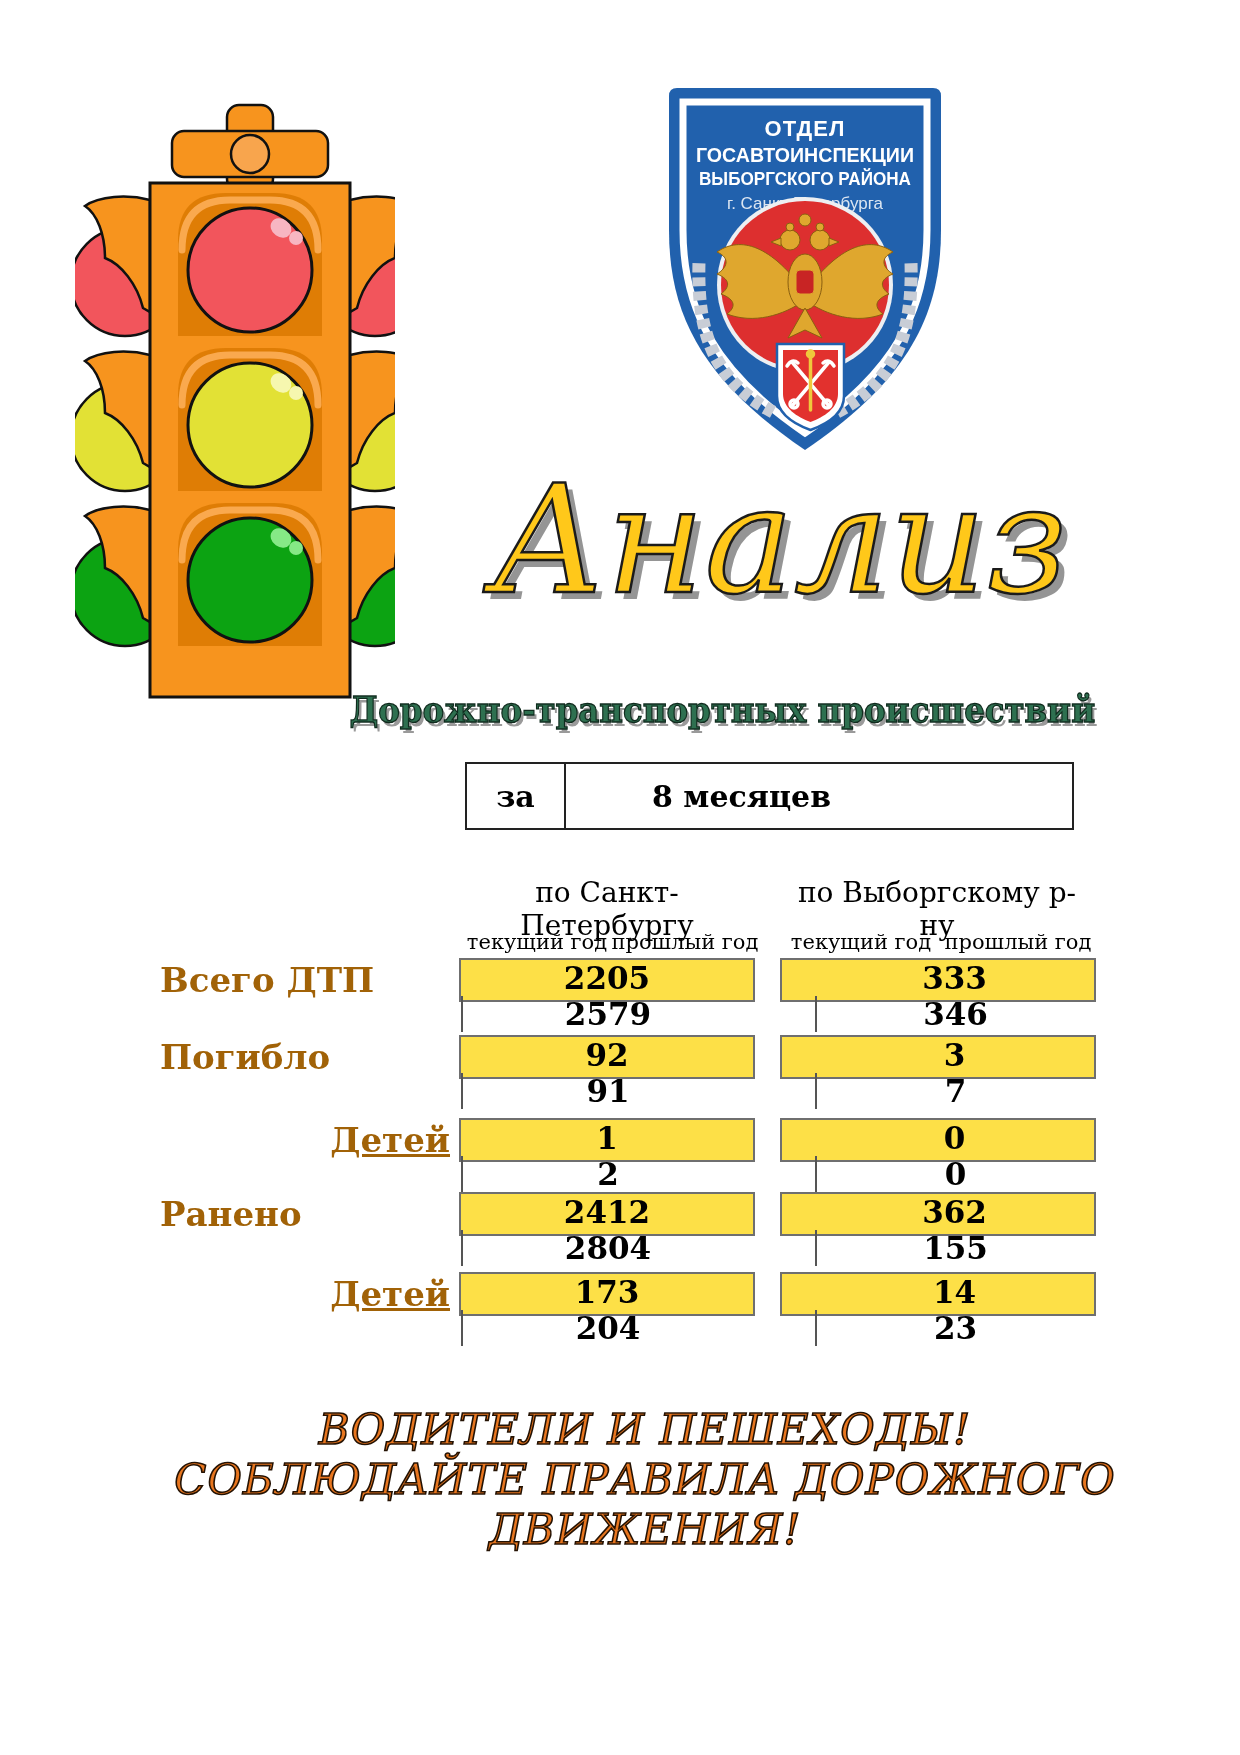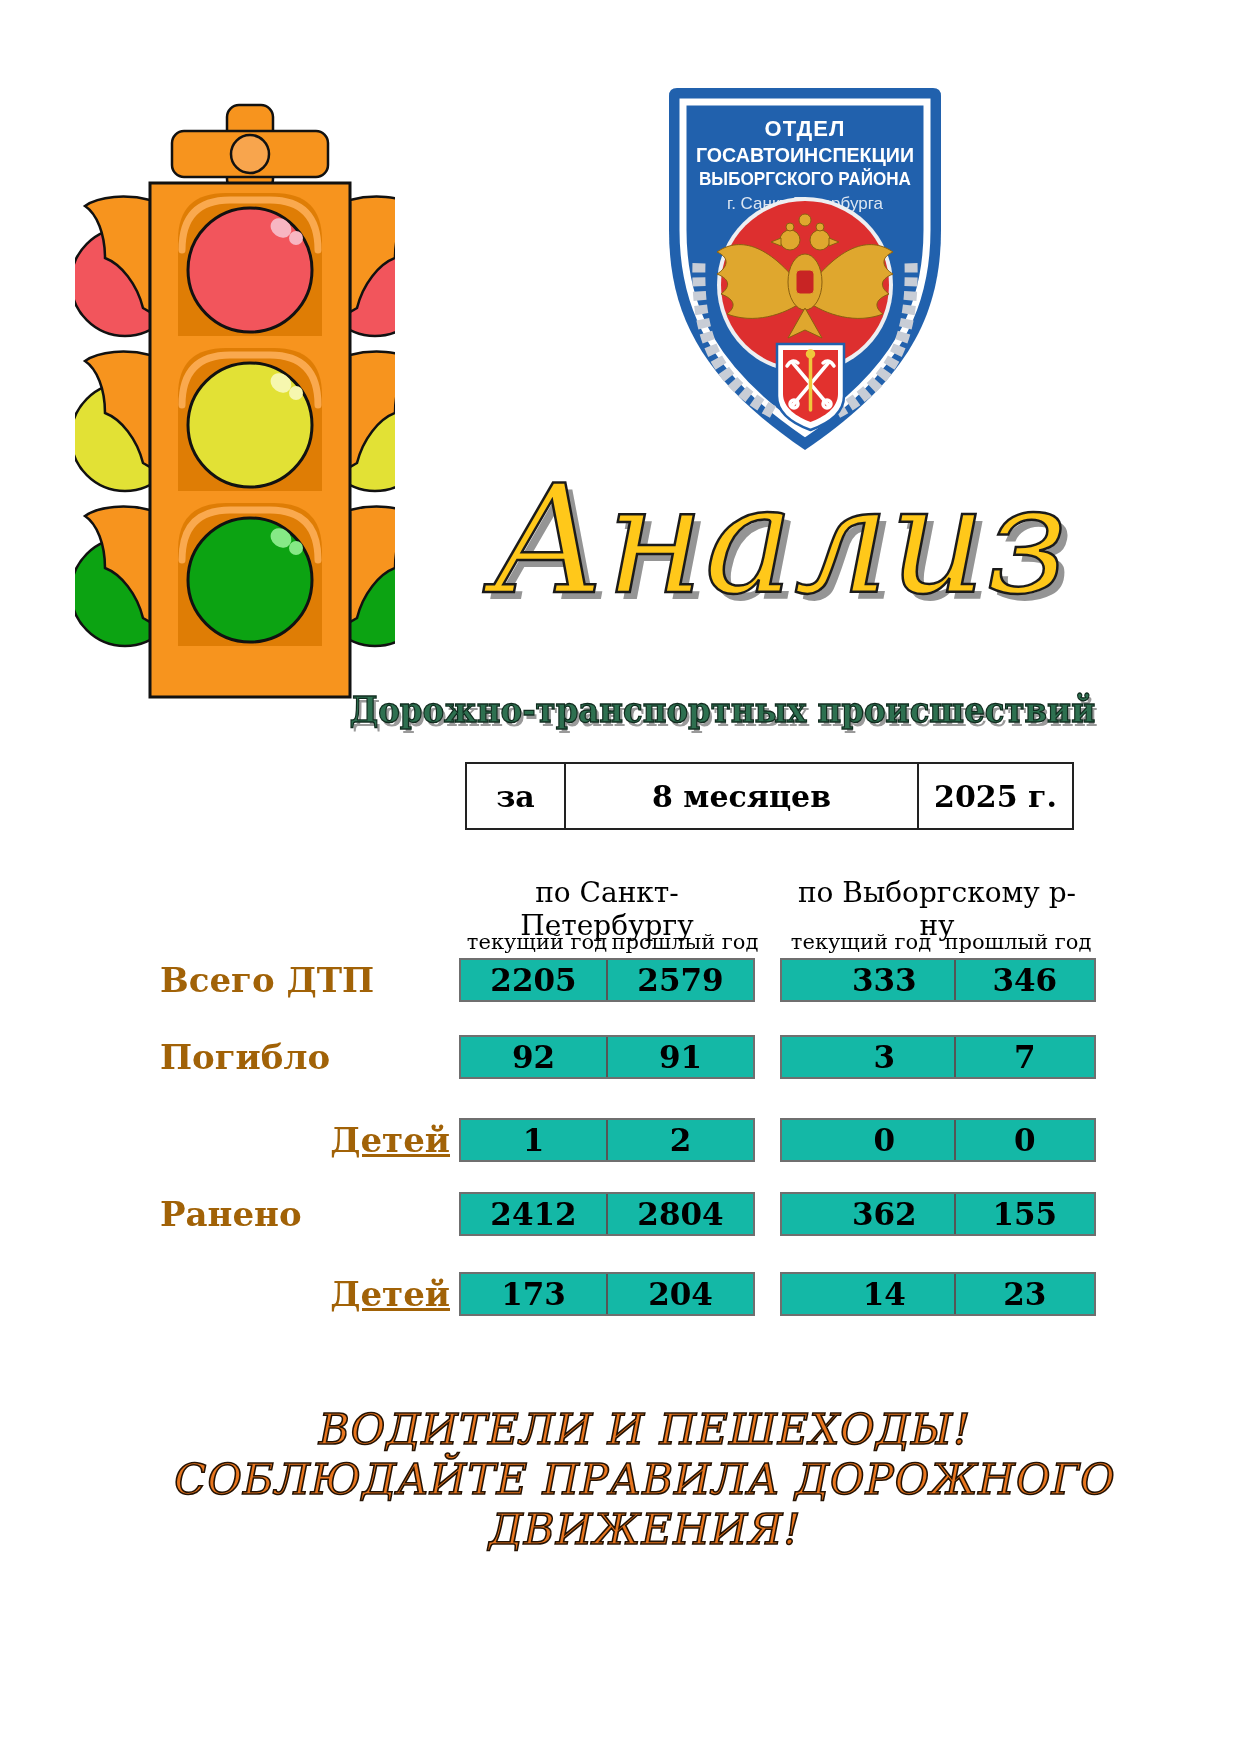--- a/index.html
+++ b/index.html
@@ -30,21 +30,21 @@
   .region-header{position:absolute;top:876px;height:30px;text-align:center;
     font-size:28px;color:#000000;}
   .rh1{left:457px;width:300px;} .rh2{left:787px;width:300px;}
   .year-label{position:absolute;top:930px;height:26px;text-align:center;
     font-size:21px;color:#000;}
   .yl{width:150px;}
   .row-label{position:absolute;height:44px;line-height:44px;
     font-weight:bold;font-size:34px;color:#a16207;left:160px;width:290px;}
   .row-label.indent{text-align:right;text-decoration:underline;}
   .stat-group{position:absolute;height:44px;display:flex;
-    border:2px solid #6f6f6f;box-sizing:border-box;background:#14b8a6;}
+    border:2px solid #6f6f6f;box-sizing:border-box;background:#fde047;flex-direction:column;}
   .g1{left:459px;width:296px;} .g2{left:780px;width:316px;padding-left:33px;}
   .stat-cell{flex:1;display:flex;align-items:center;justify-content:center;
     font-weight:bold;font-size:31px;color:#000;}
   .stat-cell + .stat-cell{border-left:2px solid #555;}
 
   
   .slogan{position:absolute;left:45px;top:1405px;width:1200px;text-align:center;
     font-style:italic;font-size:42px;line-height:50px;color:#E8761F;
     -webkit-text-stroke:1.6px #241203;letter-spacing:1px;}
 
@@ -164,21 +164,20 @@
       </g>
     </g>
   </svg>
 
   <div class="big-title">Анализ</div>
   <div class="sub-title"><span>Дорожно-транспортных происшествий</span></div>
 
   <div class="period-table">
     <div class="period-cell pc1">за</div>
     <div class="period-cell pc2">8 месяцев</div>
-    <div class="period-cell pc3">2025 г.</div>
   </div>
 
   <div class="region-header rh1">по Санкт-Петербургу</div>
   <div class="region-header rh2">по Выборгскому р-ну</div>
 
   <div class="year-label yl" style="left:462px">текущий год</div>
   <div class="year-label yl" style="left:610px">прошлый год</div>
   <div class="year-label yl" style="left:786px">текущий год</div>
   <div class="year-label yl" style="left:943px">прошлый год</div>
 

